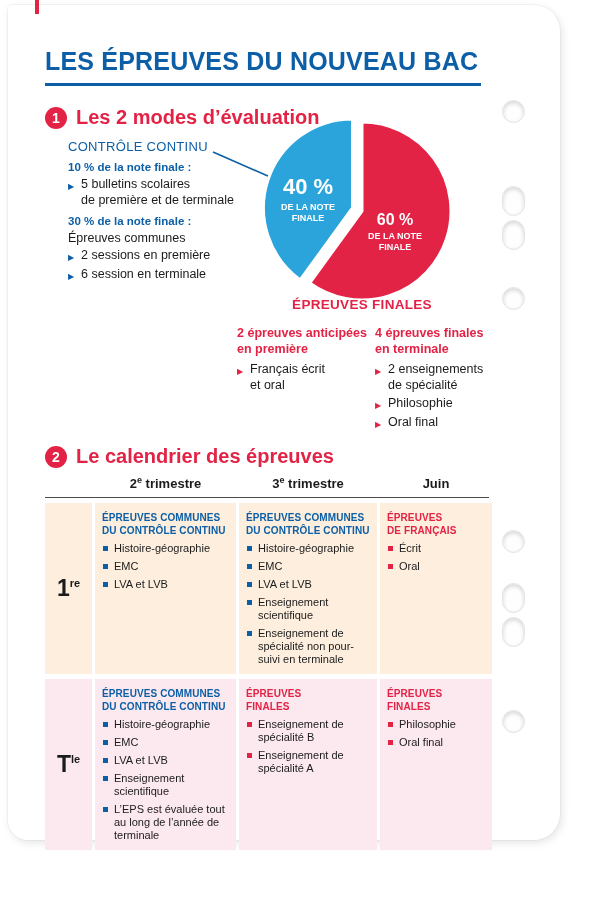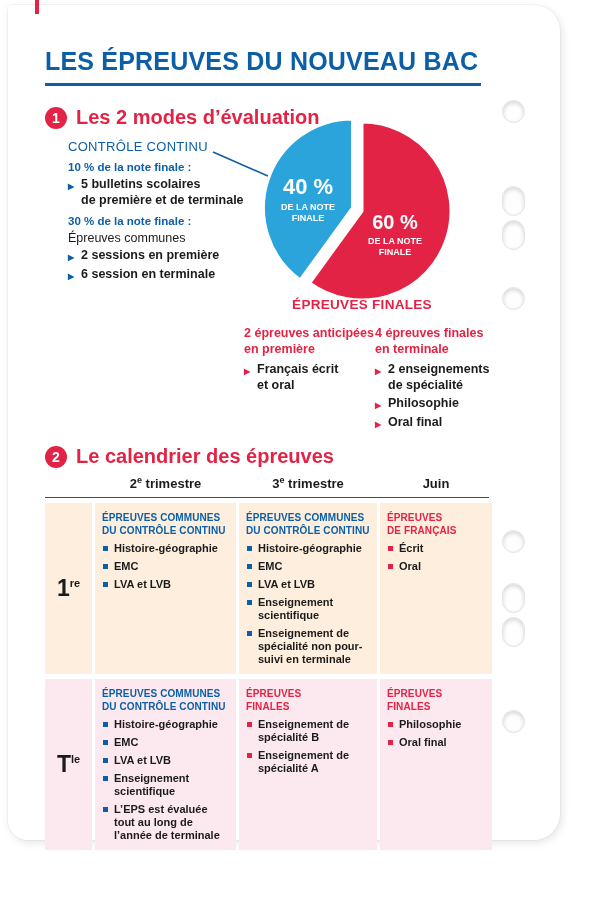--- a/index.html
+++ b/index.html
@@ -28,34 +28,34 @@
          font-weight:700;font-size:14px;display:flex;align-items:center;justify-content:center;flex:0 0 auto;}
   .sec-title{color:var(--red);font-weight:700;font-size:20px;}
 
   
   .cc-block{position:absolute;left:68px;top:139px;width:178px;}
   .cc-head{color:var(--dark-blue);font-weight:400;font-size:13px;letter-spacing:.3px;margin-bottom:7px;}
   .cc-label{color:var(--dark-blue);font-weight:700;font-size:11.5px;margin:7px 0 4px;}
   .cc-lead{font-size:12.5px;margin:1px 0 2px;}
 
   .list .li{position:relative;padding-left:13px;font-size:12.5px;line-height:15.5px;
-            margin-top:3px;white-space:pre-line;font-weight:bold;}
+            margin-top:3px;white-space:pre-line;}
   .tri .li::before{content:"\25B6";position:absolute;left:0;top:2px;font-size:8px;color:var(--mk);}
   .sq  .li{font-size:11px;line-height:13px;padding-left:12px;margin-top:5px;}
   .sq  .li::before{content:"";position:absolute;left:1px;top:4px;width:5px;height:5px;background:var(--mk);}
   .accent-blue{--mk:var(--dark-blue);}
   .accent-red{--mk:var(--red);}
 
   
   .pie-svg{position:absolute;left:200px;top:108px;}
   .ln-blue{stroke:var(--dark-blue);stroke-width:1.6;}
   .ln-red{stroke:var(--red);stroke-width:1.6;}
   .pie-label{position:absolute;text-align:center;color:#fff;pointer-events:none;}
   .pie-label .pct{font-size:22px;font-weight:800;}
-  .pie-label .pct.big{font-size:20px;}
+  .pie-label .pct.big{font-size:16px;}
   .pie-label .sub{font-size:9px;font-weight:700;max-width:64px;margin:2px auto 0;line-height:10.5px;}
 
   .ef-head{position:absolute;left:262px;top:297px;width:200px;text-align:center;
            color:var(--red);font-weight:700;font-size:13.5px;letter-spacing:.3px;}
   .ef-col{position:absolute;top:326px;}
   .ef-title{color:var(--red);font-weight:700;font-size:12.5px;line-height:15.5px;
             margin-bottom:5px;white-space:pre-line;}
 
   
   .table{position:absolute;left:45px;top:475px;width:444px;}
@@ -124,21 +124,21 @@
     <div class="pct">40 %</div>
     <div class="sub">DE LA NOTE FINALE</div>
   </div>
   <div class="pie-label" style="left:340px;top:211px;width:110px">
     <div class="pct big">60 %</div>
     <div class="sub">DE LA NOTE FINALE</div>
   </div>
 
   <div class="ef-head">ÉPREUVES FINALES</div>
 
-  <div class="ef-col" style="left:244px;width:136px">
+  <div class="ef-col" style="left:237px;width:136px">
     <div class="ef-title">2 épreuves anticipées
 en première</div>
     <div class="list tri accent-red">
         <div class="li">Français écrit
 et oral</div>
       </div>
   </div>
   <div class="ef-col" style="left:375px;width:130px">
     <div class="ef-title">4 épreuves finales
 en terminale</div>

